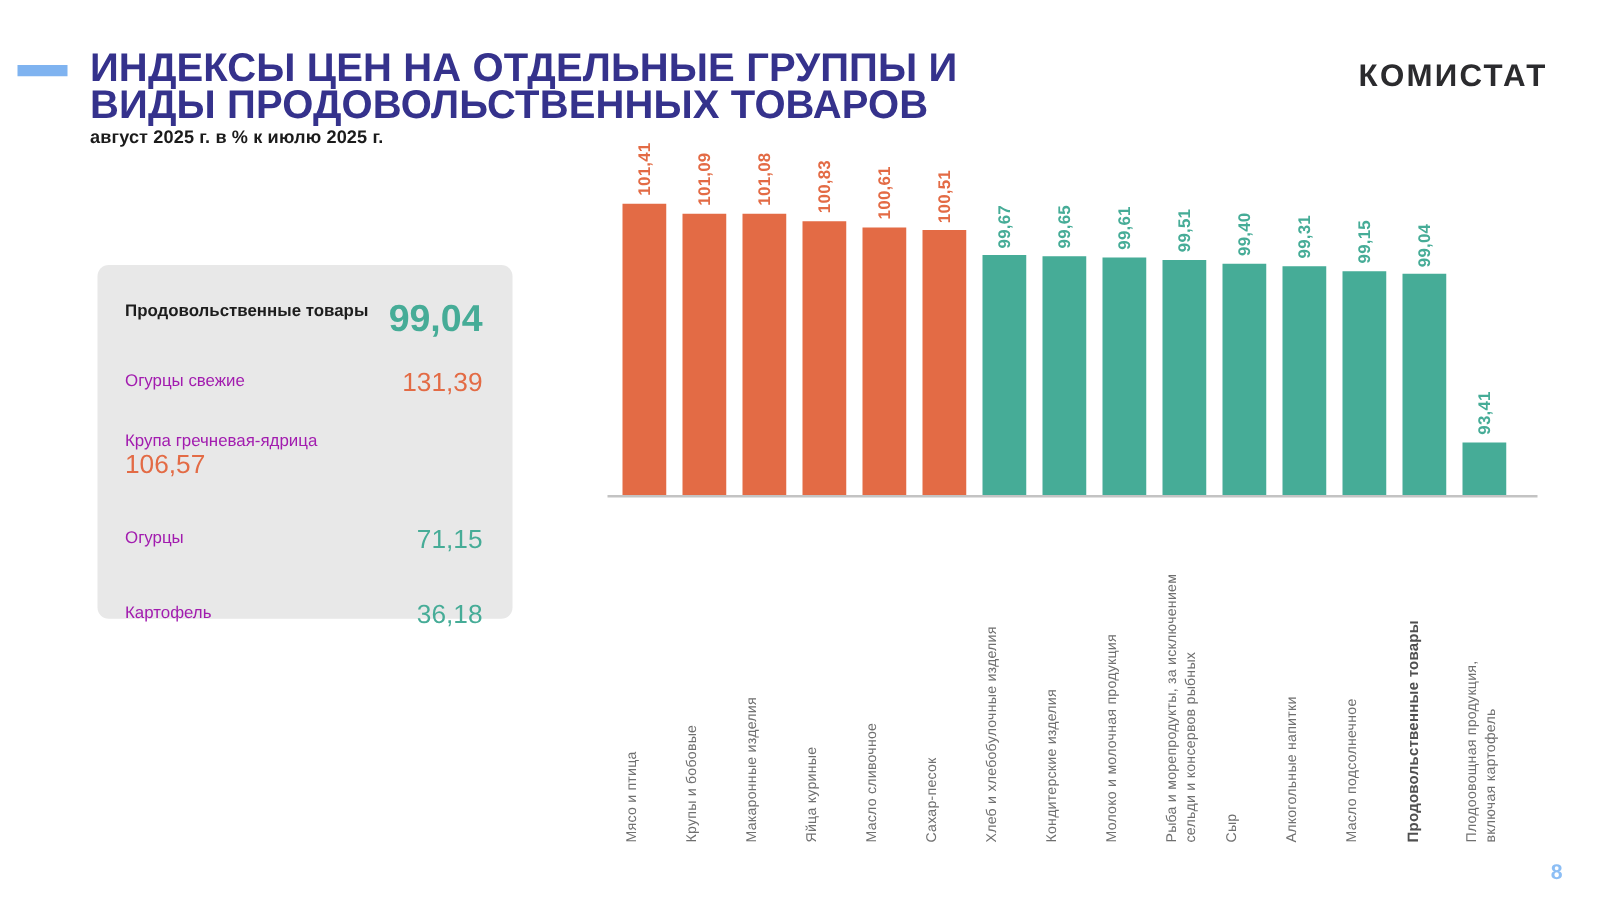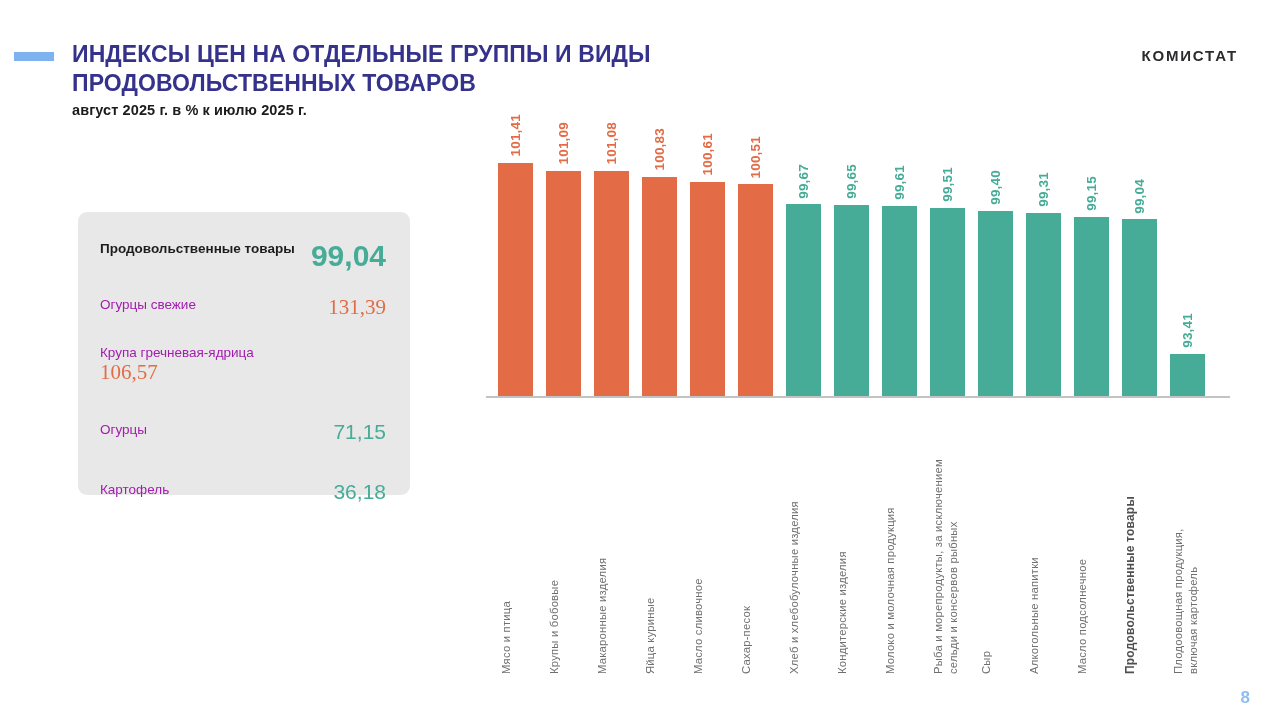--- a/index.html
+++ b/index.html
@@ -32,39 +32,39 @@
     background: #7FB3F0;
   }
   #title-block {
     position: absolute;
     left: 72px;
     top: 40px;
     width: 800px;
   }
   #page-title {
     margin: 0;
-    font-size: 23px;
+    font-size: 32px;
     line-height: 29px;
     font-weight: bold;
     letter-spacing: 0.1px;
     color: #35328C;
     text-transform: uppercase;
   }
   #page-subtitle {
     margin: 4px 0 0 0;
     font-size: 14.5px;
     font-weight: bold;
     color: #1b1b1b;
     letter-spacing: 0.1px;
   }
   #brand-logo {
     position: absolute;
     right: 42px;
     top: 47px;
-    font-size: 15px;
+    font-size: 25px;
     font-weight: bold;
     letter-spacing: 1.8px;
     color: #2b2b2e;
   }
 
   
   #summary-card {
     position: absolute;
     left: 78px;
     top: 212px;
@@ -94,21 +94,21 @@
   }
   .card-row.is-total .row-label {
     font-weight: bold;
     color: #1d1d1d;
   }
   .card-row.is-total .row-value {
     font-size: 30px;
     font-weight: bold;
     line-height: 32px;
   }
-  .val-up   { color: #E36B45; font-family: Liberation Serif, serif; }
+  .val-up   { color: #E36B45; }
   .val-down { color: #46AC97; }
 
   #row-total      { margin-top: 2px; }
   #row-cucumbers  { margin-top: 24px; }
   #row-buckwheat  { margin-top: 26px; flex-direction: column; }
   #row-carrot     { margin-top: 38px; }
   #row-potato     { margin-top: 38px; }
 
   
   #chart-area {

